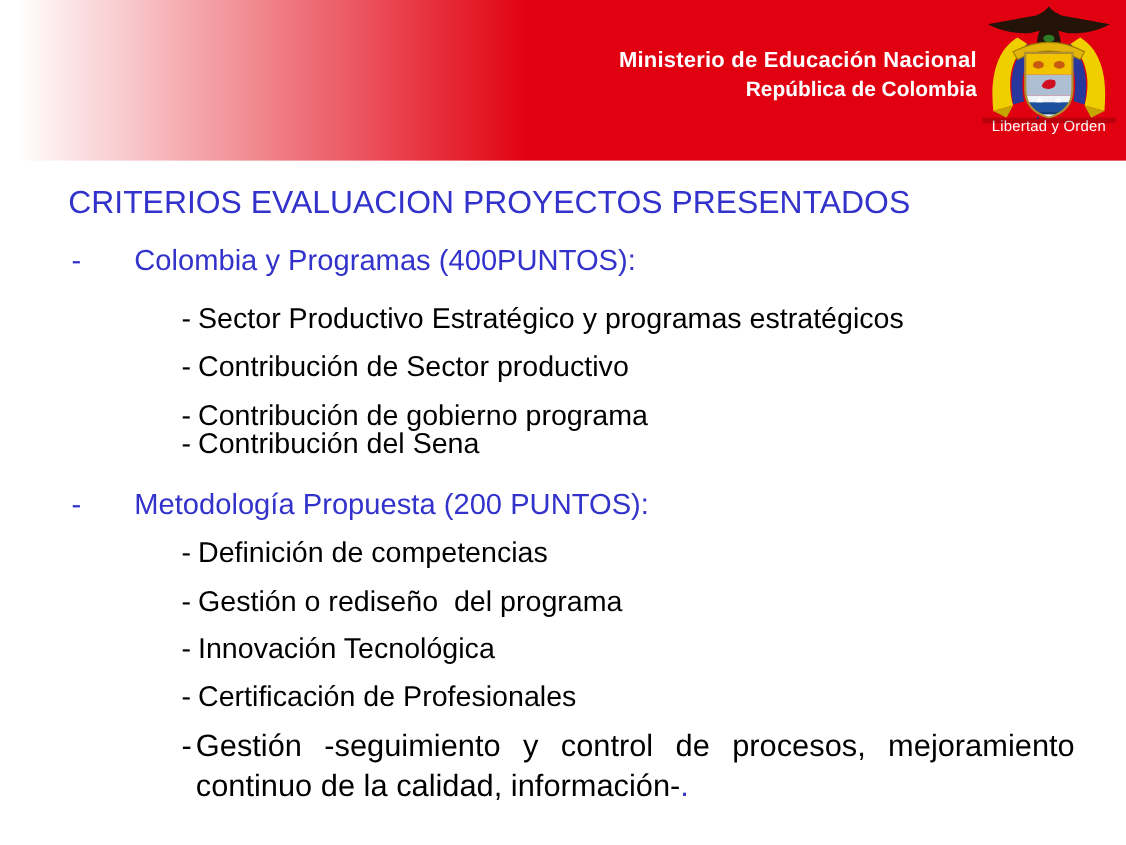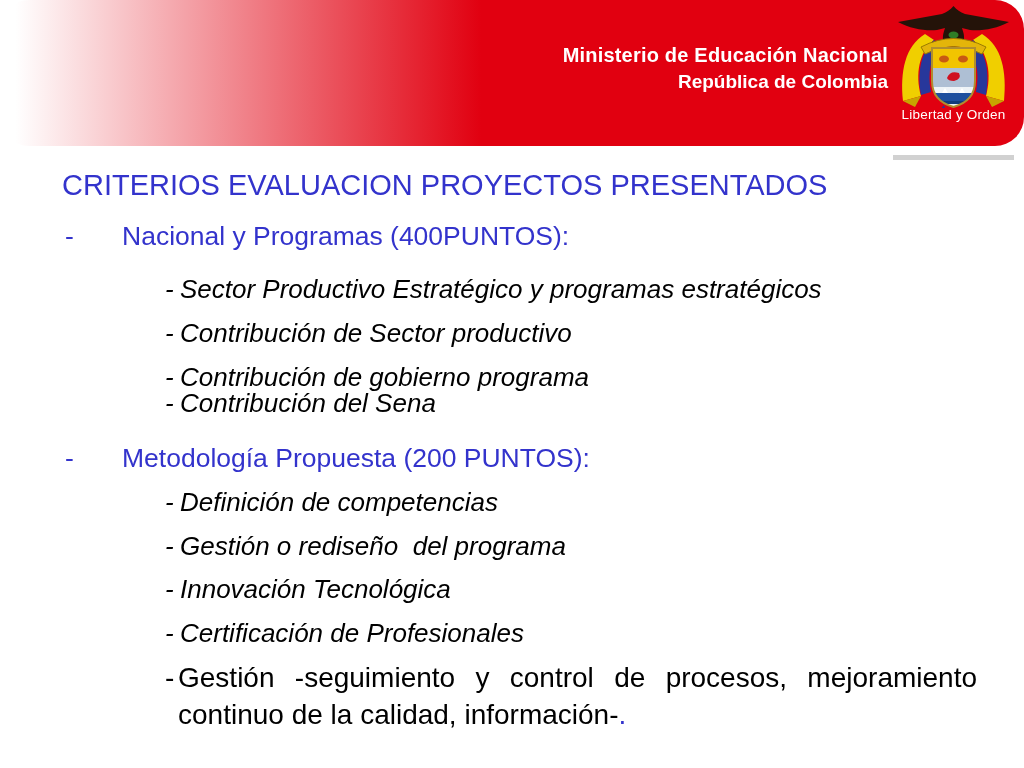--- a/index.html
+++ b/index.html
@@ -5,39 +5,38 @@
   html,body{margin:0;padding:0;}
   body{
     width:1024px;height:768px;position:relative;overflow:hidden;
     background:#ffffff;
     font-family:"Liberation Sans", sans-serif;
   }
   
   .header{
     position:absolute;top:0;left:0;width:1024px;height:146px;
     background:linear-gradient(to right,#ffffff 0%,#ffffff 1.5%,#e10010 47%,#e10010 100%);
-    border-radius:29px;
   }
   .hdr-text{
     position:absolute;top:42px;right:136px;text-align:right;color:#ffffff;
   }
   .hdr-title{font-size:20px;font-weight:bold;line-height:27px;letter-spacing:.2px;}
   .hdr-sub{font-size:19px;line-height:26px;font-weight:bold;}
-  .emblem-block{position:absolute;top:0;right:8px;width:125px;height:160px;}
+  .emblem-block{position:absolute;top:0;right:8px;width:125px;height:112px;}
   .emblem-strip{position:absolute;bottom:0;left:2px;width:121px;height:5px;background:rgba(0,0,0,0.18);}
   .emblem-svg{position:absolute;top:4px;left:1px;}
   .motto{
     position:absolute;top:107px;left:0;width:100%;text-align:center;
     color:#ffffff;font-size:13.5px;letter-spacing:.2px;
   }
   
   .line{position:absolute;white-space:nowrap;line-height:1.1;}
   .title{left:62px;font-size:29px;color:#3333cc;}
   .l1{left:65px;font-size:26.5px;color:#3333cc;}
-  .l2{left:165px;font-size:26px;color:#000000;font-style:italic;}
+  .l2{left:165px;font-size:26px;color:#000000;}
   .d1{display:inline-block;width:57px;}
   .d2{display:inline-block;width:15px;}
   .pre{white-space:pre;}
   .para{
     position:absolute;left:165px;top:659px;width:799px;
     font-size:28px;color:#000000;text-align:justify;
     padding-left:13px;text-indent:-13px;line-height:37px;
   }
   .para .d2{width:13px;text-indent:0;}
   .blue{color:#3333cc;}
@@ -92,21 +91,21 @@
       <path d="M52,101 L45,110 L54,108 Z" fill="#27379b"></path>
       <path d="M71,101 L78,110 L69,108 Z" fill="#cf0a18"></path>
     </svg>
     <div class="motto">Libertad y Orden</div>
     <div class="emblem-strip"></div>
   </div>
 </div>
 
 <div class="line title" style="top:170px">CRITERIOS EVALUACION PROYECTOS PRESENTADOS</div>
 
-<div class="line l1" style="top:222px"><span class="d1">-</span><span>Nacional y Programas (400PUNTOS):</span></div>
+<div class="line l1" style="top:222px"><span class="d1">-</span><span>Colombia y Programas (400PUNTOS):</span></div>
 
 <div class="line l2" style="top:275px"><span class="d2">-</span><span>Sector Productivo Estratégico y programas estratégicos</span></div>
 <div class="line l2" style="top:319px"><span class="d2">-</span><span>Contribución de Sector productivo</span></div>
 <div class="line l2" style="top:363px"><span class="d2">-</span><span>Contribución de gobierno programa</span></div>
 <div class="line l2" style="top:389px"><span class="d2">-</span><span>Contribución del Sena</span></div>
 
 <div class="line l1" style="top:444px"><span class="d1">-</span><span>Metodología Propuesta (200 PUNTOS):</span></div>
 
 <div class="line l2" style="top:488px"><span class="d2">-</span><span>Definición de competencias</span></div>
 <div class="line l2" style="top:532px"><span class="d2">-</span><span class="pre">Gestión o rediseño  del programa</span></div>

